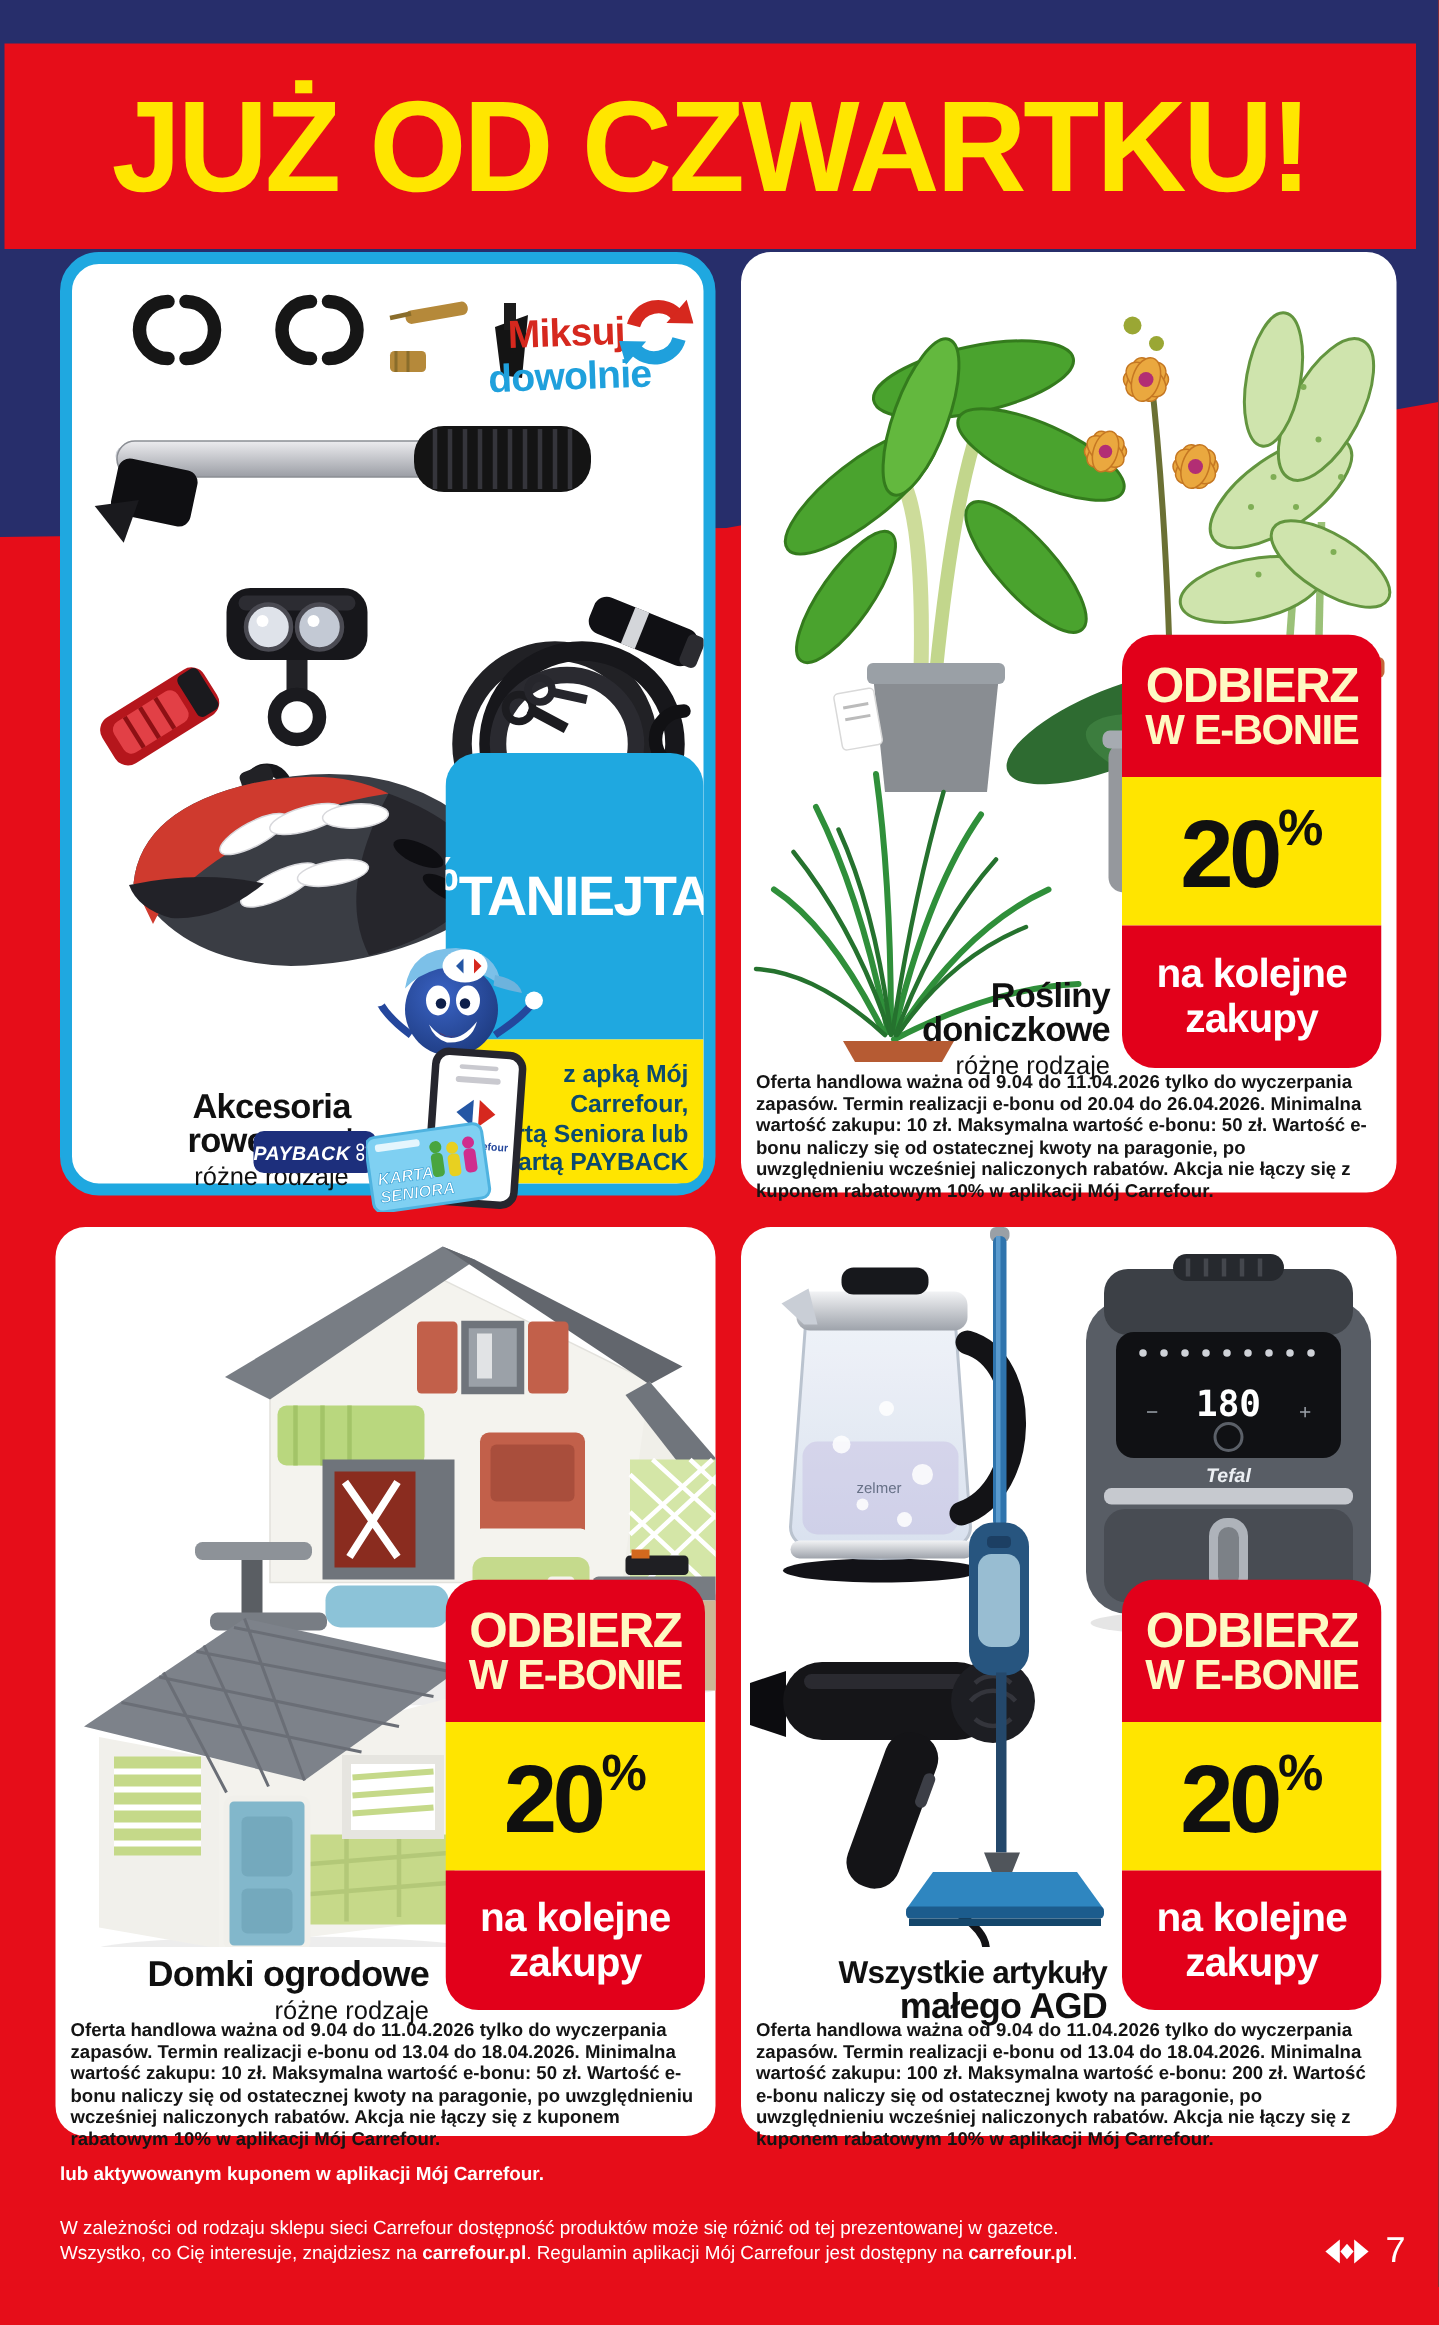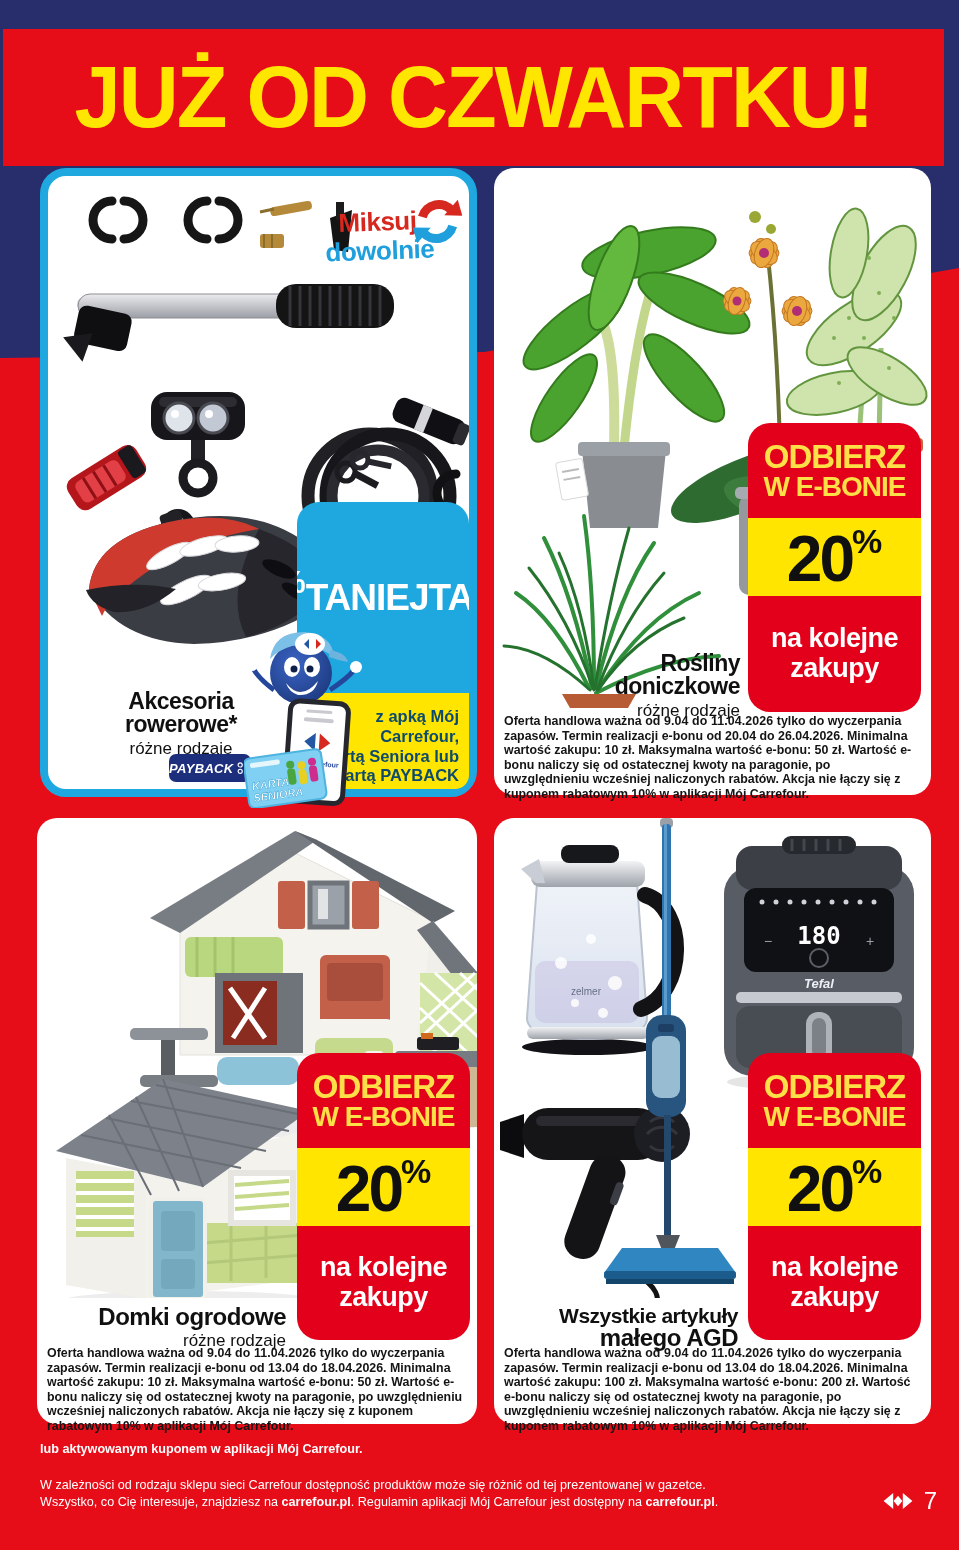--- a/index.html
+++ b/index.html
@@ -29,36 +29,36 @@
       display:flex;align-items:center;justify-content:center;}
   .bb-pct{font-size:60px;font-weight:800;letter-spacing:-2px;line-height:1;}
   .bb-pct sup{font-size:32px;vertical-align:26px;letter-spacing:0;}
   .bb-rule{width:112px;height:4px;background:#fff;border-radius:2px;margin:8px 0 6px;}
   .bb-l{font-size:37px;font-weight:800;line-height:1.02;letter-spacing:-1px;}
   .badge-blue .bb-note{background:#ffe500;flex:1;color:#0c4a6e;font-size:16.5px;font-weight:800;
       text-align:right;padding:14px 10px 0 0;line-height:1.2;}
   
   .badge-ebon{position:absolute;width:173px;height:289px;display:flex;flex-direction:column;
       border-radius:22px;overflow:hidden;z-index:2;}
-  .eb-top{background:#e2001a;height:95px;color:#fde047;display:flex;flex-direction:column;
+  .eb-top{background:#e2001a;height:95px;color:#fef9c3;display:flex;flex-direction:column;
       align-items:center;justify-content:center;line-height:1.0;}
   .eb-top .e1{font-size:33px;font-weight:800;letter-spacing:-1px;}
   .eb-top .e2{font-size:28px;font-weight:800;letter-spacing:-1px;}
-  .eb-mid{background:#ffe500;height:78px;color:#101010;display:flex;align-items:center;justify-content:center;}
+  .eb-mid{background:#ffe500;height:99px;color:#101010;display:flex;align-items:center;justify-content:center;}
   .eb-mid .pct{font-size:64px;font-weight:800;letter-spacing:-3px;line-height:1;}
   .eb-mid .pct sup{font-size:34px;vertical-align:28px;letter-spacing:0;}
   .eb-bot{background:#e2001a;flex:1;color:#fff;display:flex;flex-direction:column;
       align-items:center;justify-content:center;line-height:1.1;}
   .eb-bot div{font-size:27px;font-weight:800;letter-spacing:-0.5px;}
   
   .plabel{position:absolute;line-height:1.02;color:#101010;}
   .plabel .n{font-size:23px;font-weight:800;letter-spacing:-0.5px;}
   .plabel .s{font-size:17px;font-weight:400;margin-top:3px;}
   .plabel.right{text-align:right;}
-  .plabel.center{text-align:center;}
+  .plabel.center{text-align:center;margin-top:36px;}
   
   .legal{position:absolute;font-size:12.4px;font-weight:700;line-height:1.17;color:#141414;}
   .legal .xb{font-weight:800;letter-spacing:0.1px;}
   
   .payback{position:absolute;left:102px;top:578px;width:82px;height:28px;background:#1d2f7c;border-radius:7px;
       display:flex;align-items:center;justify-content:center;gap:4px;z-index:2;margin-left:19px;}
   .payback .pbt{color:#fff;font-size:13px;font-weight:800;font-style:italic;letter-spacing:0.3px;}
   .mascot{position:absolute;left:196px;top:450px;z-index:3;}
   
   .f1,.f2{position:absolute;left:40px;width:880px;color:#fff;line-height:16.5px;font-size:12.6px;}

